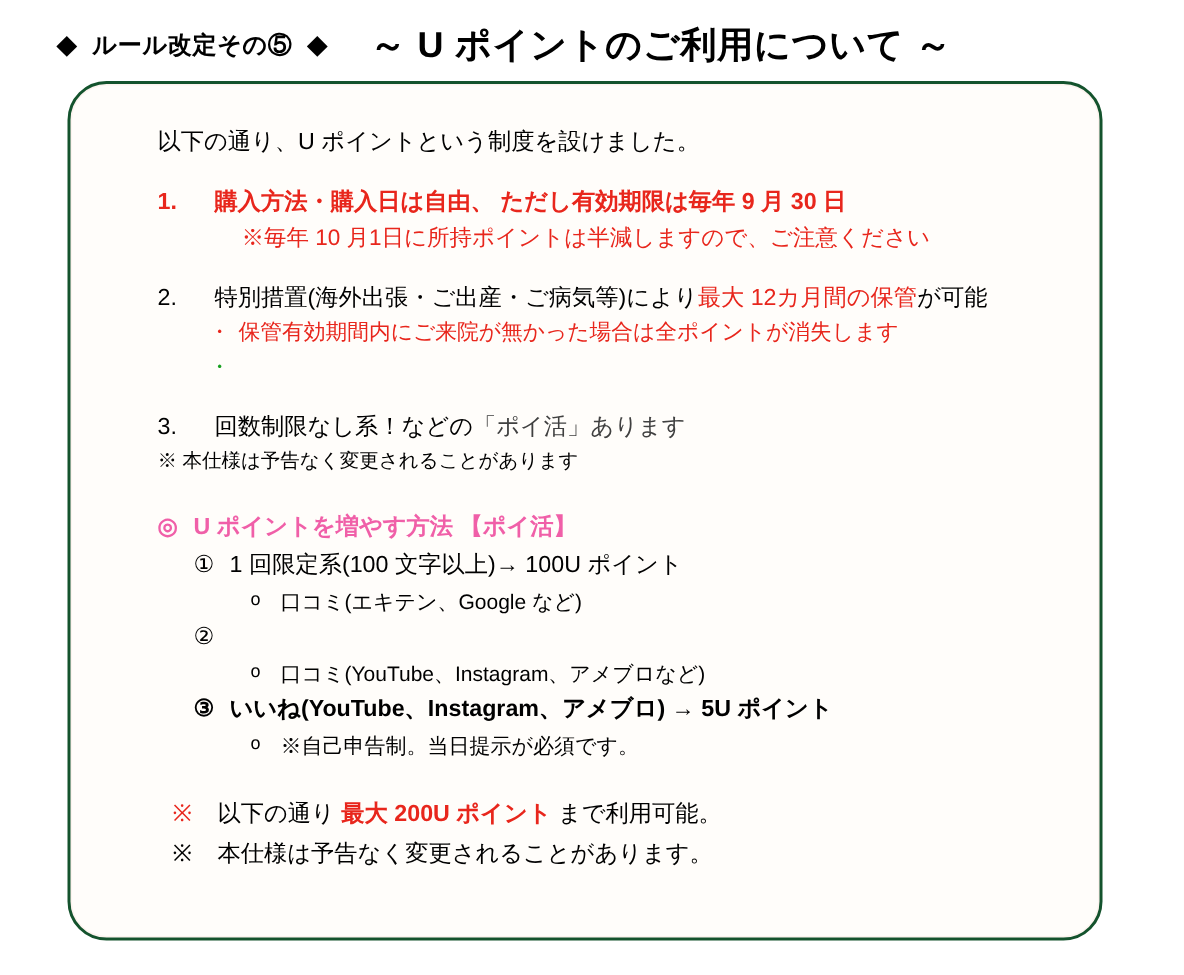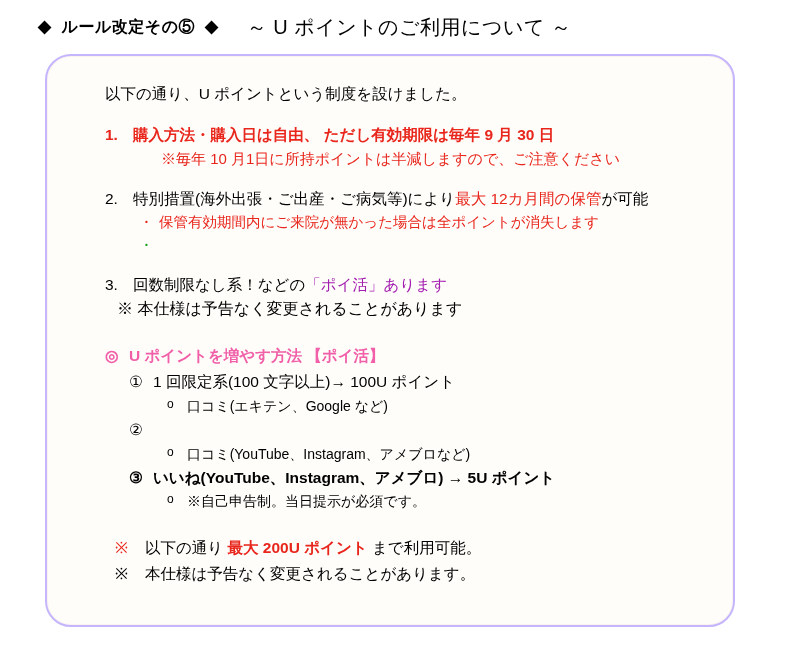--- a/index.html
+++ b/index.html
@@ -33,69 +33,68 @@
     white-space: nowrap;
   }
   .diamond {
     font-size: 17px;
     line-height: 1;
     position: relative;
     top: -1px;
   }
   .title-main { font-size: 16px; font-weight: bold; }
   .title-sub {
-    font-size: 20px;
-    font-weight: normal;
+    font-size: 24px;
+    font-weight: bold;
     margin-left: 18px;
   }
 
   
   .box {
     position: absolute;
     left: 45px;
     top: 54px;
     width: 690px;
     height: 573px;
     box-sizing: border-box;
-    border: 2px solid #c4b5fd;
+    border: 2px solid #14532d;
     border-radius: 26px;
     background: #fffdfa;
     box-shadow: 0 0 0 1px #fdf3ee inset;
   }
   .box-inner {
     padding: 28px 30px 10px 58px;
   }
 
   
   .line {
-    font-size: 16px;
+    font-size: 13px;
     line-height: 1.55;
     white-space: nowrap;
-    margin-left: 12px;
   }
   .lead {
     font-size: 15.5px;
     margin-bottom: 18px;
   }
   .red { color: #e8261c; }
   .green { color: #17a020; }
-  .magenta { color: #a21caf; }
+  .magenta { color: #404040; }
   .bold { font-weight: bold; }
 
   .num-item {
     display: flex;
     font-size: 15.5px;
     line-height: 1.55;
     white-space: nowrap;
   }
   .num-marker {
     width: 28px;
     flex: 0 0 28px;
   }
-  .num-body { flex: 1 1 auto; }
+  .num-body { flex: 1 1 auto; margin-left: 10px; }
 
   .sub-note {
     padding-left: 28px;
     font-size: 15px;
     line-height: 1.6;
     white-space: nowrap;
   }
 
   .bullet-item {
     display: flex;

